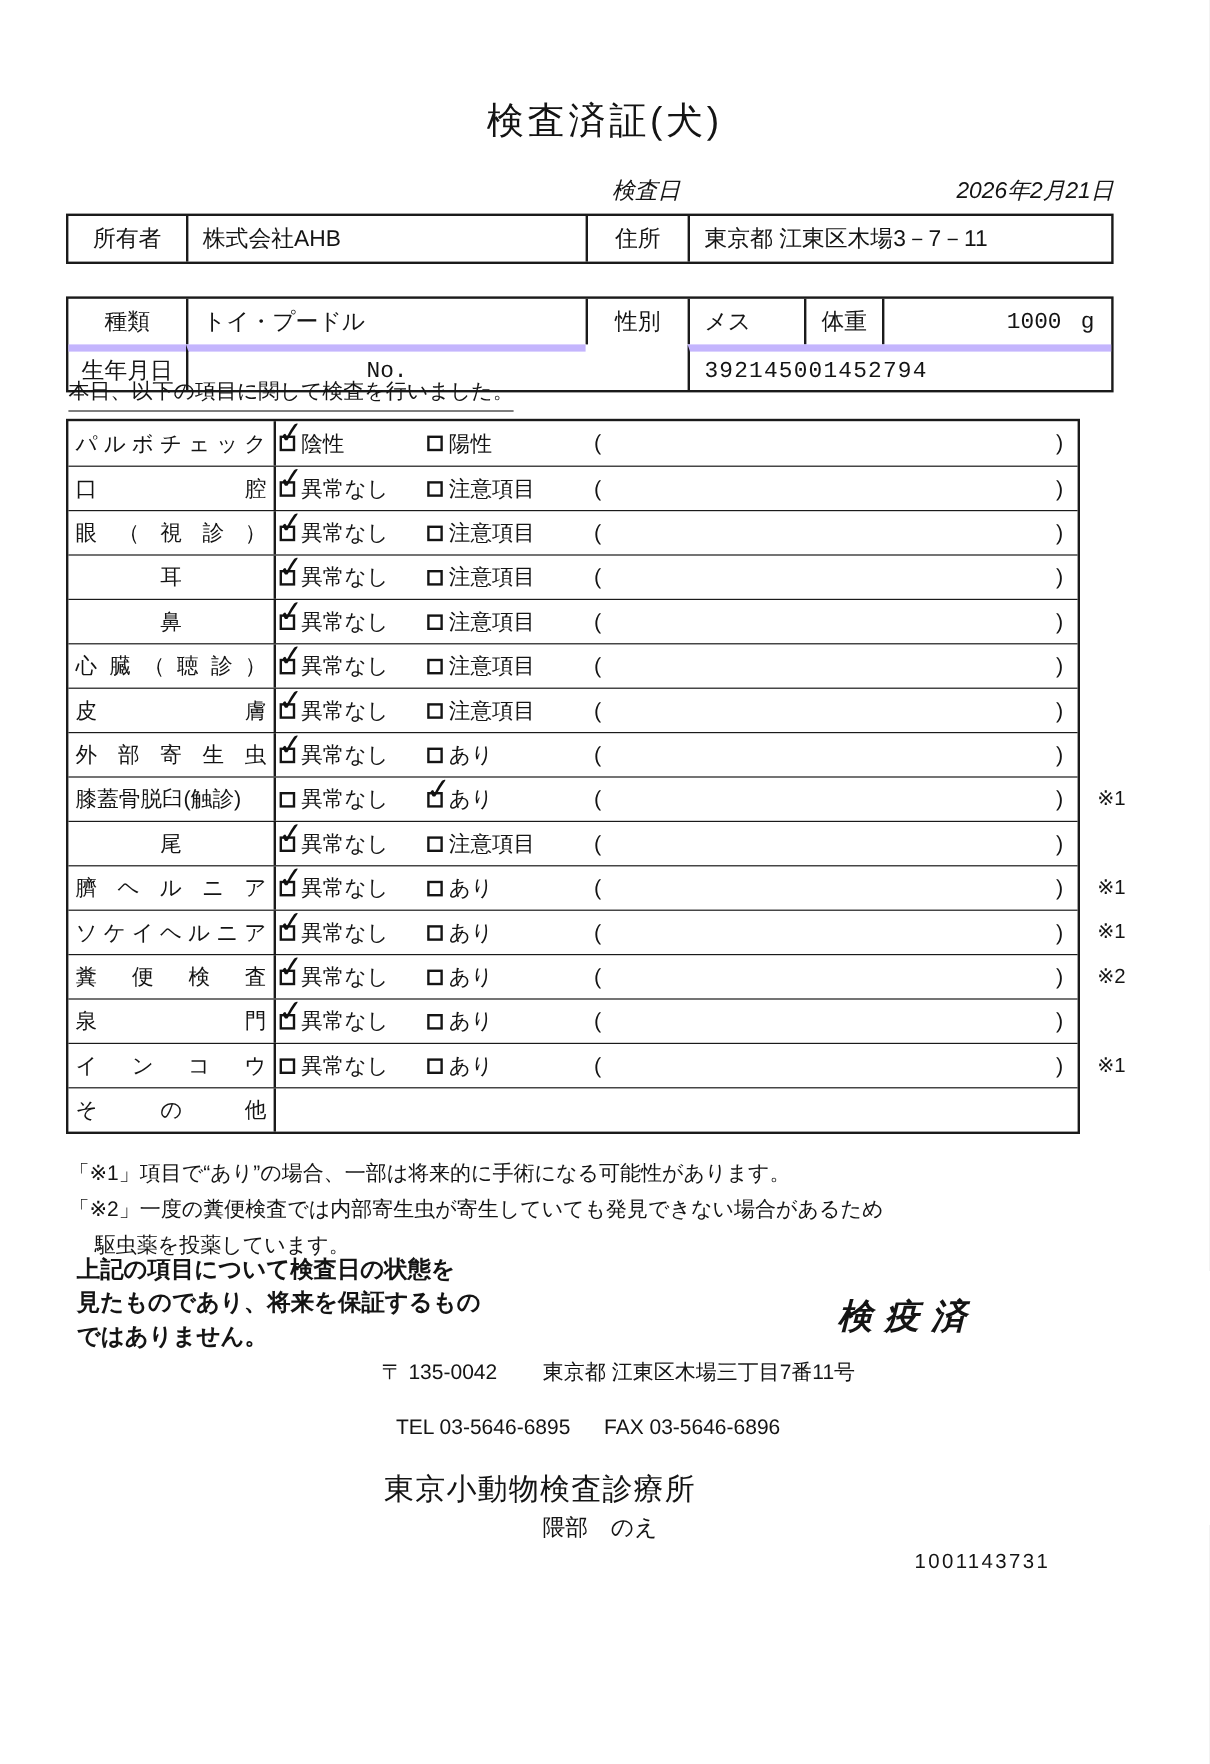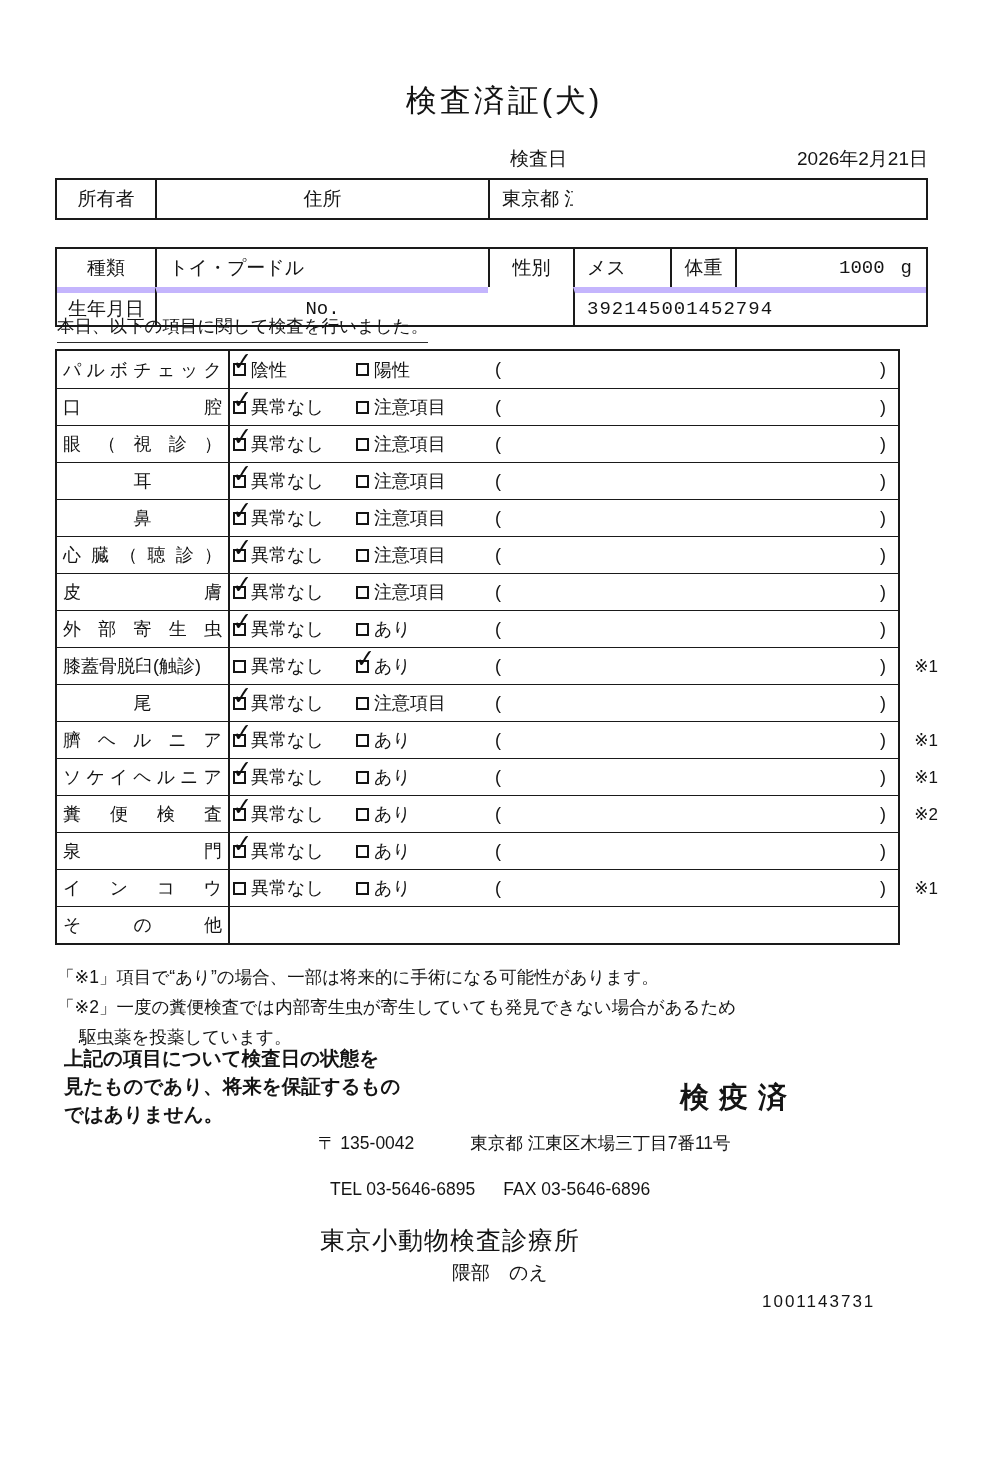--- a/index.html
+++ b/index.html
@@ -2,21 +2,21 @@
 <html><head>
 <meta charset="utf-8">
 <style>
   * { margin:0; padding:0; box-sizing:border-box; }
   html,body { background:#e8e8e8; }
   body { font-family:"Liberation Sans","DejaVu Sans",sans-serif; color:#141414; }
   .page { position:relative; width:1008px; height:1470px; background:#ffffff; margin:0 auto; overflow:hidden;padding-left:33px; }
 
   .title { position:absolute; top:80px; left:0; width:100%; text-align:center; font-size:31px; letter-spacing:3px; }
 
-  .date-row { position:absolute; top:146px; left:55px; width:873px; display:flex; font-size:19px; }
+  .date-row { position:absolute; top:146px; left:55px; width:873px; display:flex; font-size:19px;font-style:italic; }
   .date-label { margin-left:455px; }
   .date-value { margin-left:auto; }
 
   .tbl { position:absolute; left:55px; width:873px; border:2px solid #1a1a1a; display:grid; font-size:19px; background:#fff; }
   .owner-tbl  { top:178px; grid-template-columns:98px 333px 85px 1fr; }
   .animal-tbl { top:247px; grid-template-columns:98px 333px 85px 97px 65px 1fr;font-family:Liberation Mono, monospace; }
   .cell { border-left:2px solid #1a1a1a; height:38px; display:flex; align-items:center; padding:0 12px; overflow:hidden; white-space:nowrap; }
   .cell.c1 { border-left:none; }
   .cell.r2 { border-top:6px solid #c4b5fd; }
   .cell.lab { justify-content:center; padding:0 4px; }
@@ -38,42 +38,43 @@
   .iopt.o2 { width:139px; flex:none; }
   .cbox { position:relative; width:13px; height:13px; border:2px solid #141414; margin-right:5px; flex:none; background:#fff; }
   .check { position:absolute; left:-3px; top:-16px; font-size:25px; line-height:1; font-weight:700; color:#101010; transform:rotate(-4deg); }
   .paren.close { margin-left:auto; padding-right:12px; }
   .mark { position:absolute; right:-40px; top:50%; transform:translateY(-50%); font-size:17px; white-space:nowrap; }
 
   .notes { position:absolute; top:962px; left:57px; font-size:17.5px; line-height:30px; }
   .notes .indent { padding-left:22px; }
 
   .disclaimer { position:absolute; top:1044px; left:64px; font-size:19.5px; font-weight:700; line-height:28px; }
-  .stamp { position:absolute; top:1078px; left:680px; font-size:29px; font-weight:600; letter-spacing:10px; white-space:nowrap; }
-
-  .addr   { position:absolute; top:1131px; left:318px; font-size:17.5px; display:flex; gap:56px; white-space:nowrap; }
+  .stamp { position:absolute; top:1078px; left:698px; font-size:29px; font-weight:600; letter-spacing:10px; white-space:nowrap;font-style:italic; }
+
+  .addr   { position:absolute; top:1131px; left:318px; font-size:17.5px; display:flex; gap:38px; white-space:nowrap; }
   .telrow { position:absolute; top:1179px; left:330px; font-size:17.5px; display:flex; gap:28px; white-space:nowrap; }
   .clinic { position:absolute; top:1224px; left:320px; font-size:25px; letter-spacing:1px;text-align:right; }
   .examiner { position:absolute; top:1260px; left:452px; font-size:19px; }
   .docnum { position:absolute; top:1292px; left:762px; font-size:17px; letter-spacing:2px; }
 </style>
 </head>
 <body>
 
 <div class="page">
 
   <div class="title">検査済証(犬)</div>
 
   <div class="date-row">
     <span class="date-label">検査日</span>
     <span class="date-value">2026年2月21日</span>
   </div>
 
   <div class="tbl owner-tbl">
     <div class="cell c1 lab">所有者</div>
+    <div class="cell c2">株式会社AHB</div>
     <div class="cell c3 lab">住所</div>
     <div class="cell c4">東京都 江東区木場3－7－11</div>
   </div>
 
   <div class="tbl animal-tbl">
     <div class="cell c1 lab">種類</div>
     <div class="cell c2">トイ・プードル</div>
     <div class="cell c3 lab">性別</div>
     <div class="cell c4">メス</div>
     <div class="cell c5 lab">体重</div>

